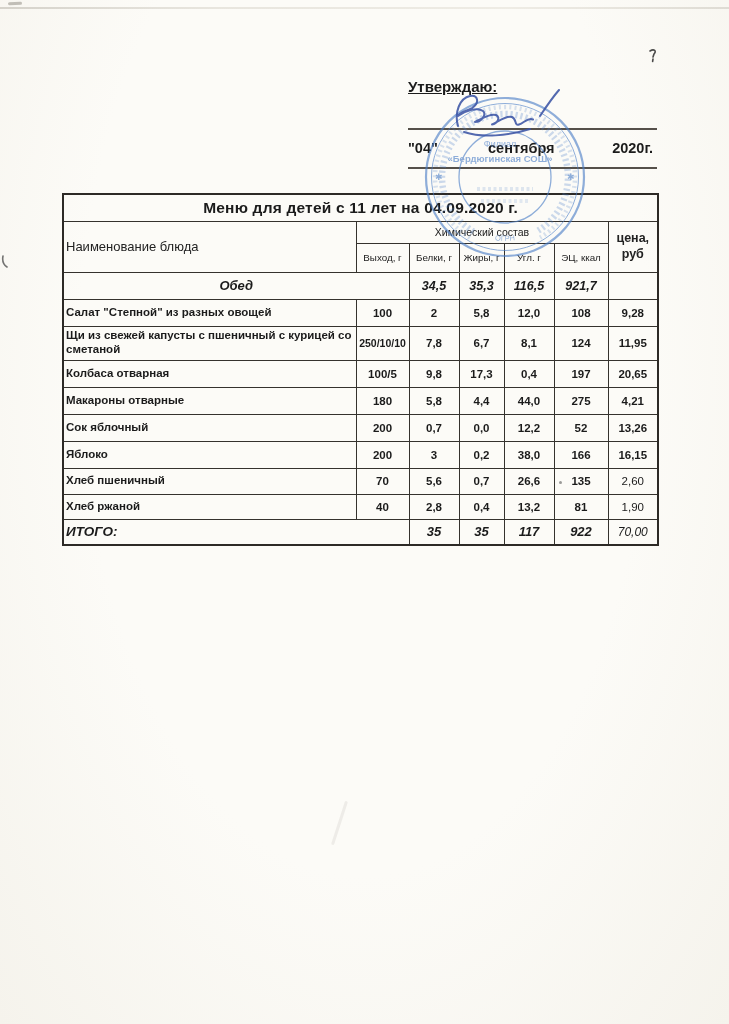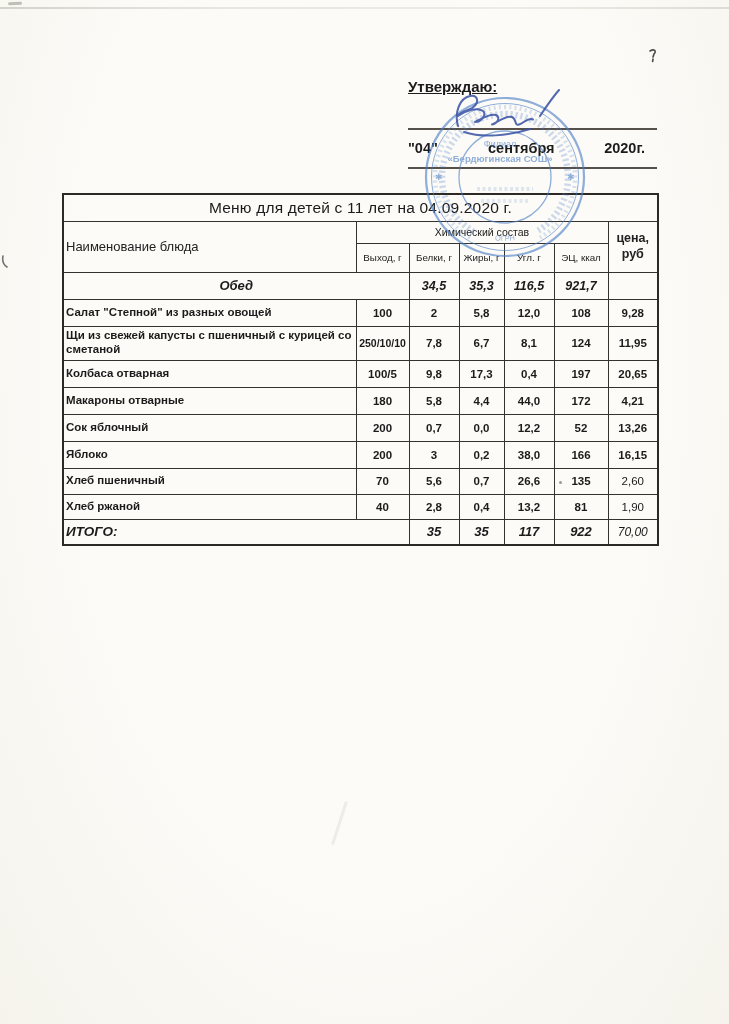--- a/index.html
+++ b/index.html
@@ -15,35 +15,35 @@
   
   .scan-edge{position:absolute;top:7px;left:0;width:100%;height:2px;
     background:linear-gradient(90deg,#b8b4aa 0%,#d8d4ca 30%,#e3dfd5 70%,#c9c5bb 100%);
     opacity:.55;}
   
   .approve-label{position:absolute;left:408px;top:78px;font-size:15px;font-weight:bold;color:#1c1c1c;text-decoration:underline;}
   .sig-line{position:absolute;left:408px;top:128px;width:249px;height:2px;background:#55504a;}
   .date-row{position:absolute;left:408px;top:140px;width:249px;height:20px;font-size:14.5px;font-weight:bold;color:#1c1c1c;}
   .date-day{position:absolute;left:0;top:0;}
   .date-month{position:absolute;left:80px;top:0;}
-  .date-year{position:absolute;right:12px;top:0;}
+  .date-year{position:absolute;right:4px;top:0;}
   .date-line{position:absolute;left:408px;top:167px;width:249px;height:2px;background:#55504a;}
   
   .signature{position:absolute;left:420px;top:86px;z-index:6;}
   .stamp{position:absolute;left:415px;top:87px;z-index:5;opacity:.62;}
   .stamp text{font-family:"Liberation Sans","DejaVu Sans",sans-serif;}
   
   table.menu{
     position:absolute;left:62px;top:193px;width:595px;z-index:1;
     border-collapse:collapse;table-layout:fixed;
     color:#1b1b1b;
   }
   table.menu td{border:1.5px solid #35322d;padding:0 2px;overflow:hidden;}
   table.menu{border:2.5px solid #2d2a26;}
-  .t-title{font-size:15.5px;font-weight:normal;text-align:center;letter-spacing:.2px;}
+  .t-title{font-size:15.5px;font-weight:bold;text-align:center;letter-spacing:.2px;}
   .h-name{font-size:13px;text-align:left;color:#222;}
   .h-chem{font-size:10.5px;text-align:center;color:#222;}
   .h-sub{font-size:9.8px;text-align:center;color:#222;padding:0 1px;}
   .h-price{font-size:12.5px;text-align:center;white-space:pre-line;line-height:1.25;color:#222;font-weight:bold;}
   .dish{font-size:11.5px;font-weight:bold;text-align:left;padding-left:5px;line-height:1.18;}
   .num{font-size:11.5px;font-weight:bold;text-align:center;margin-top:22px;}
   .sec-name{font-size:13px;font-weight:bold;font-style:italic;text-align:center;}
   .sec-num{font-size:12.5px;font-weight:bold;font-style:italic;text-align:center;}
   .total-label{font-size:13.5px;font-weight:bold;font-style:italic;text-align:left;padding-left:6px;}
   .total-num{font-size:13px;font-weight:bold;font-style:italic;text-align:center;}
@@ -178,21 +178,21 @@
         <td class="num">0,4</td>
         <td class="num">197</td>
         <td class="num price">20,65</td>
       </tr>
       <tr style="height:27px">
         <td class="dish">Макароны отварные</td>
         <td class="num">180</td>
         <td class="num">5,8</td>
         <td class="num">4,4</td>
         <td class="num">44,0</td>
-        <td class="num">172</td>
+        <td class="num">275</td>
         <td class="num price">4,21</td>
       </tr>
       <tr style="height:27px">
         <td class="dish">Сок яблочный</td>
         <td class="num">200</td>
         <td class="num">0,7</td>
         <td class="num">0,0</td>
         <td class="num">12,2</td>
         <td class="num">52</td>
         <td class="num price">13,26</td>

